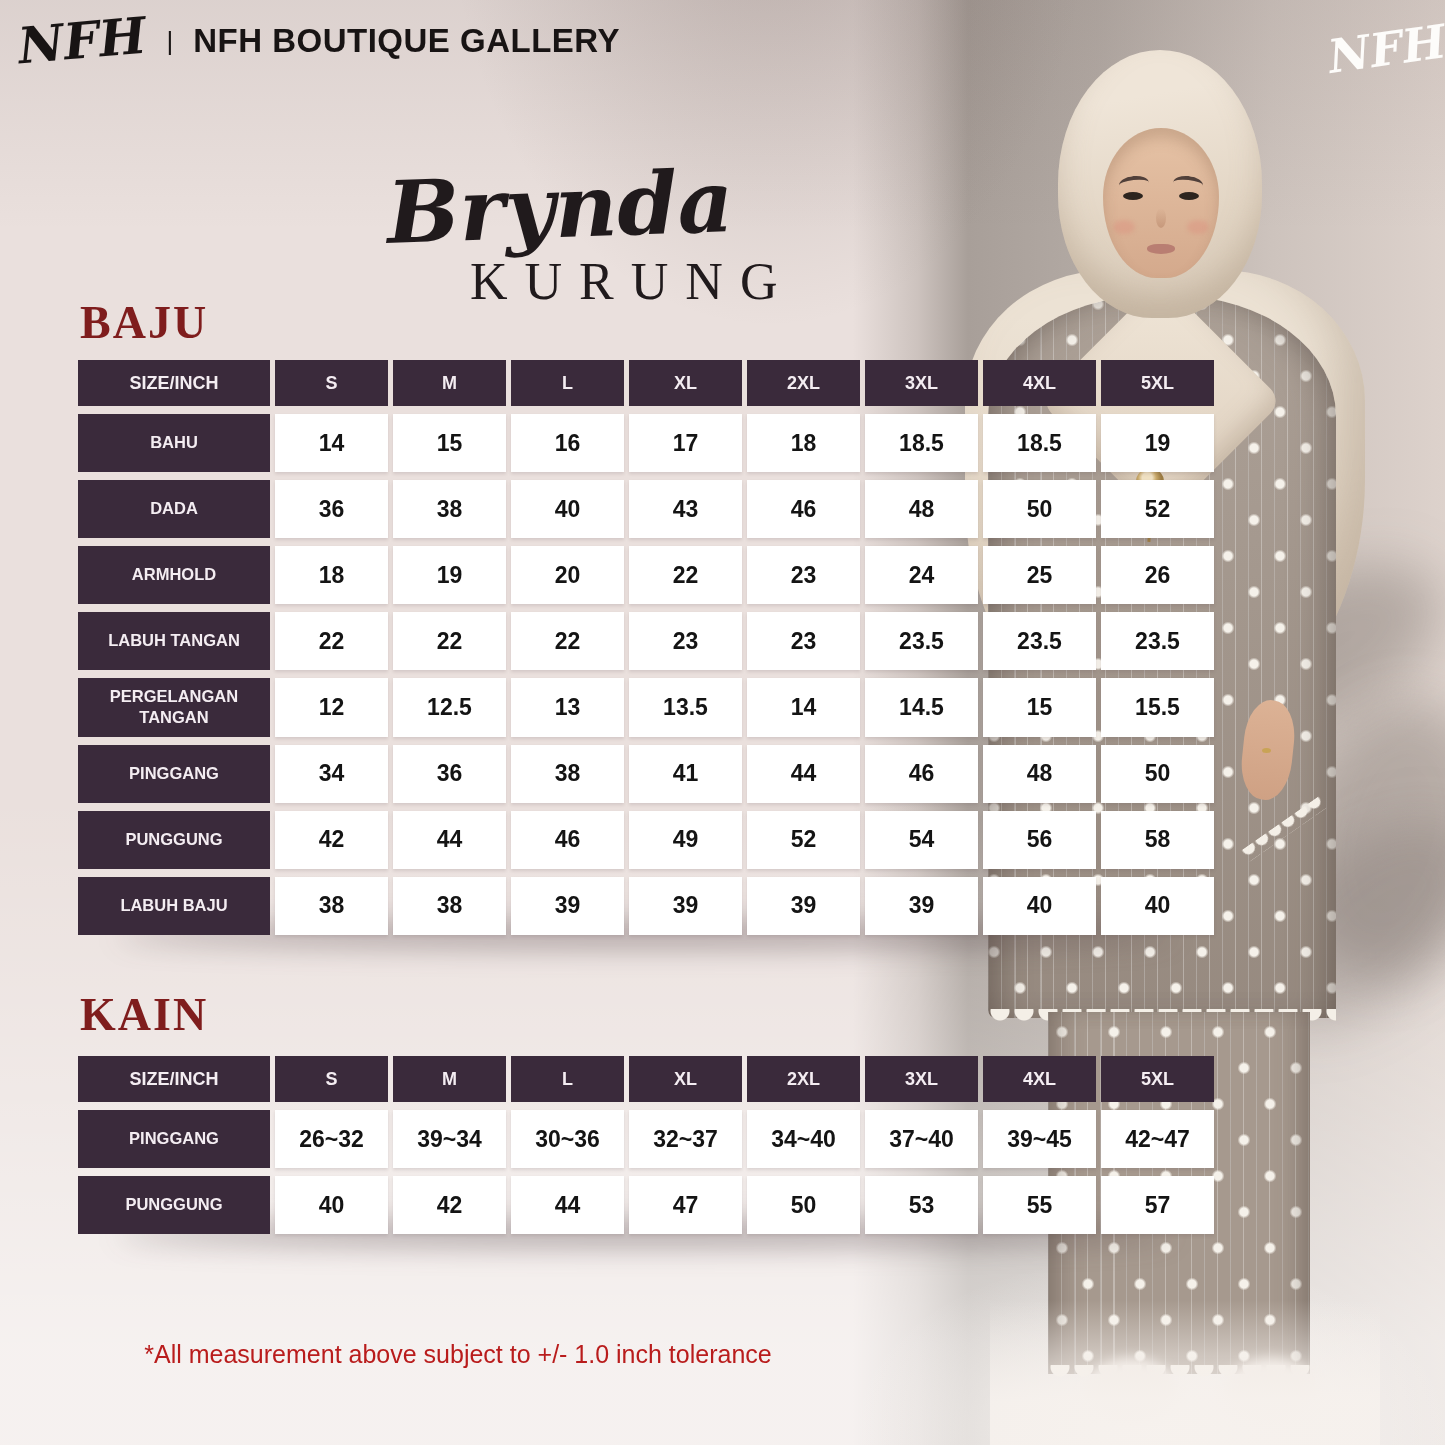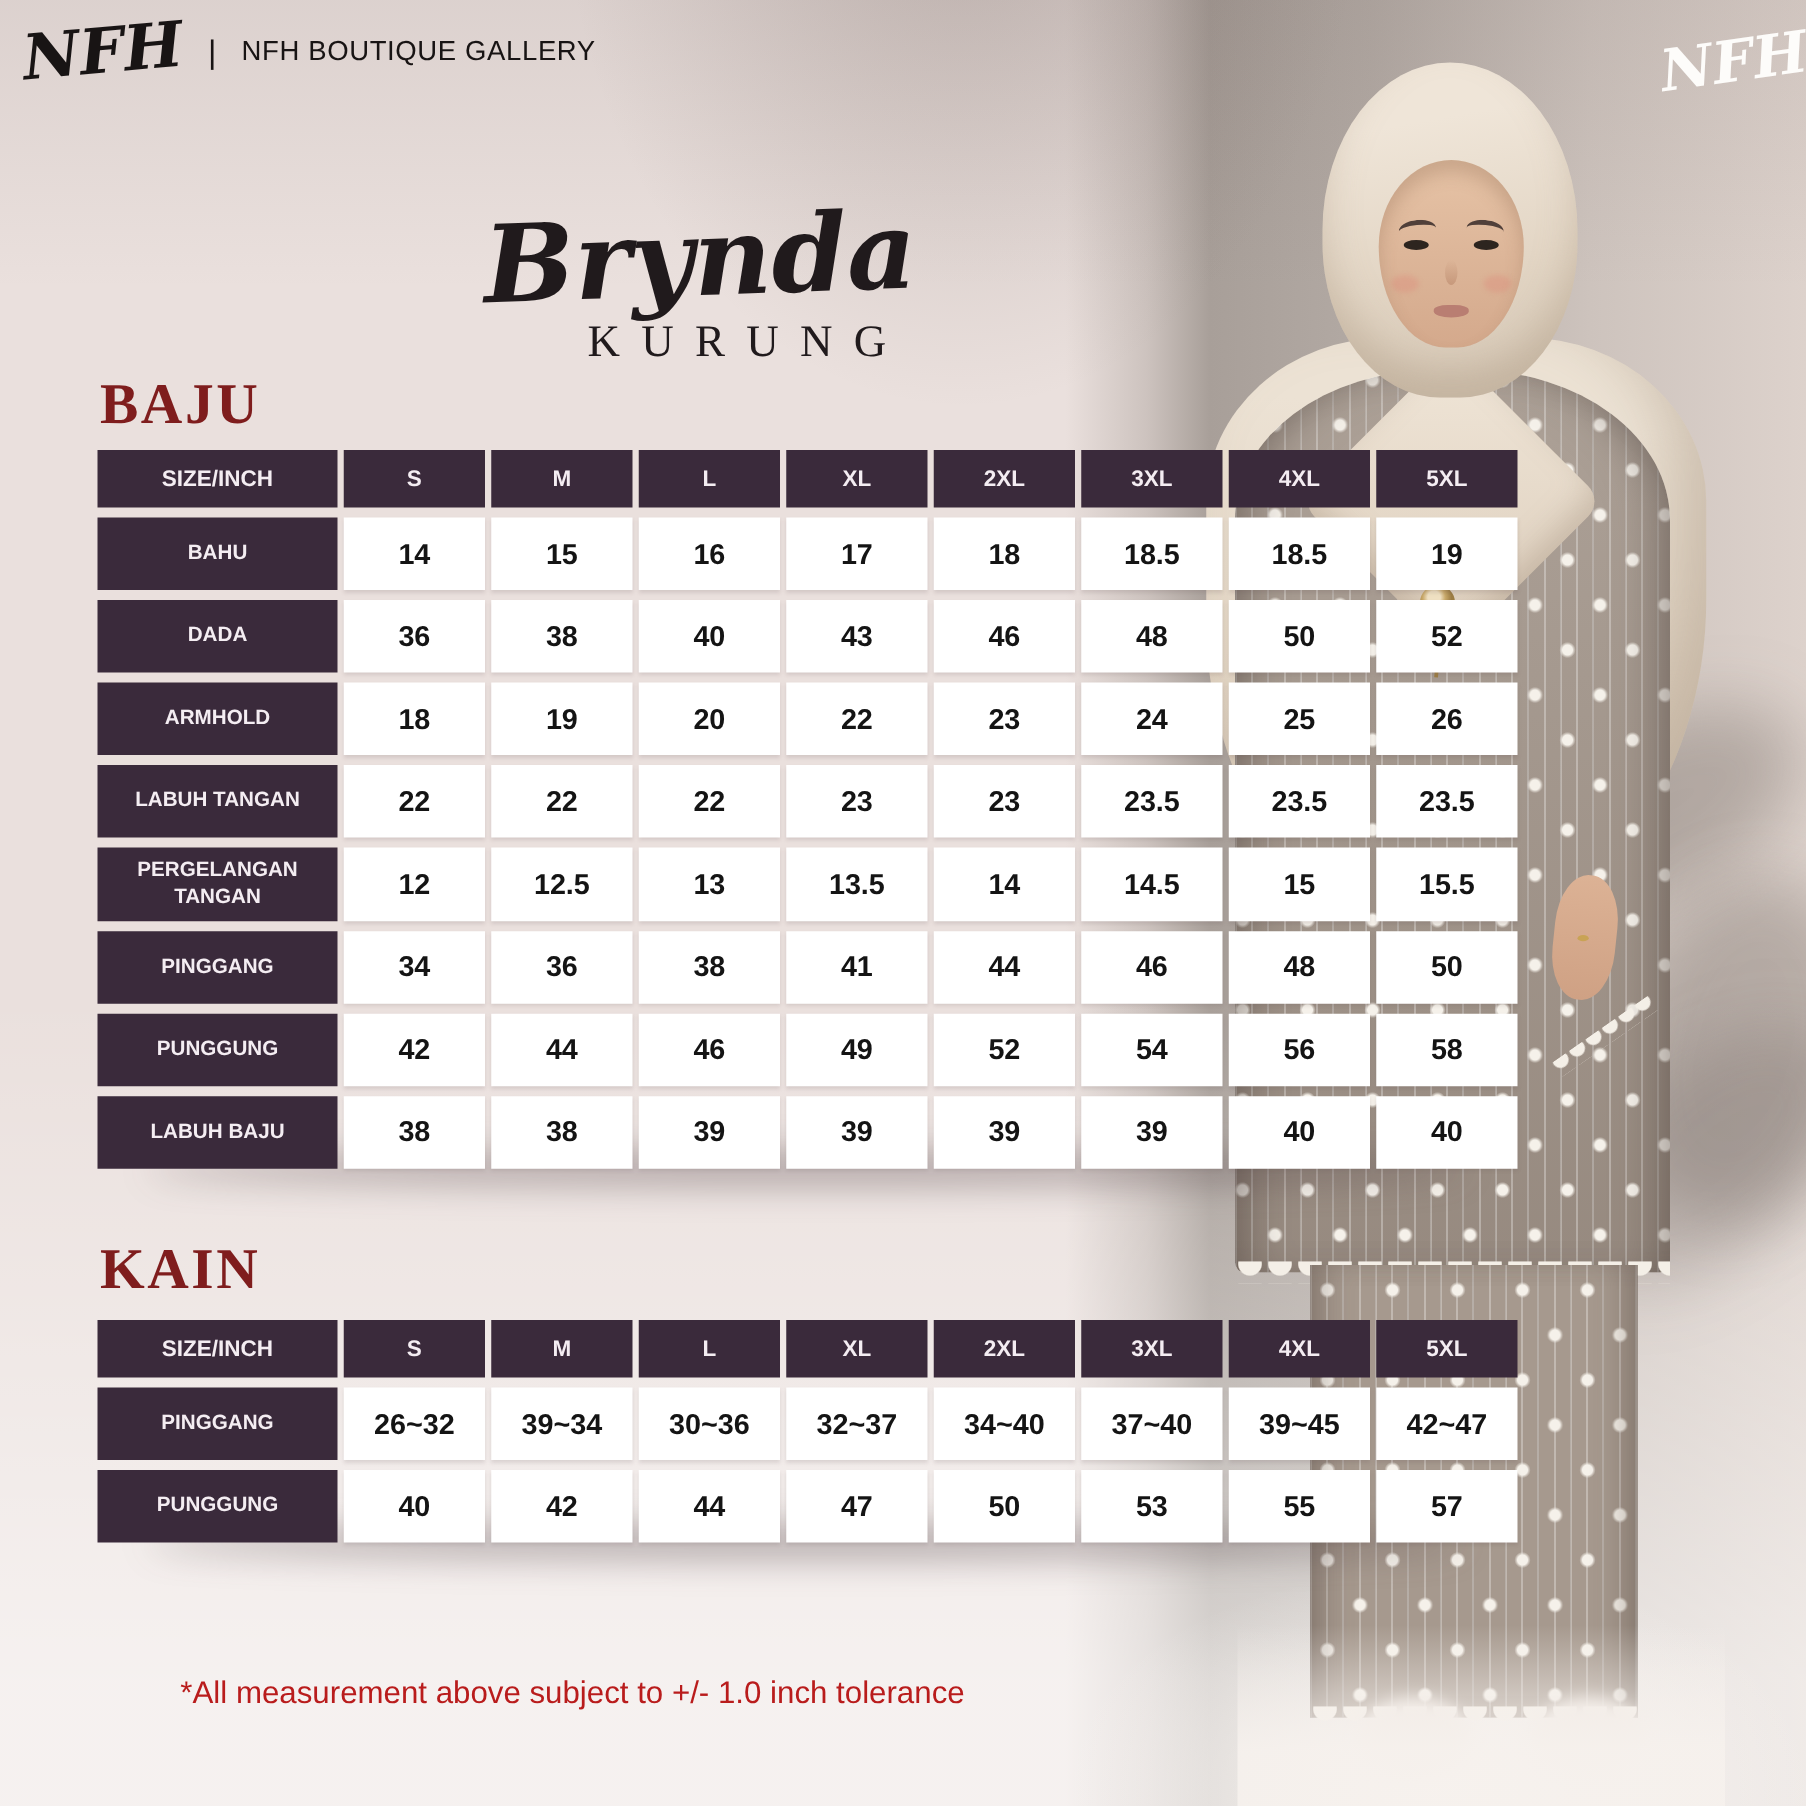--- a/index.html
+++ b/index.html
@@ -87,26 +87,26 @@
     background:linear-gradient(180deg, rgba(246,241,237,0), rgba(246,241,237,.92) 70%);}
   .nfh-right{position:absolute;left:1328px;top:22px;z-index:2;color:#fdfcfa;
     font-family:"DejaVu Serif",serif;font-style:italic;font-weight:700;font-size:46px;
     transform:rotate(-8deg);}
 
   
   .brand{position:absolute;top:16px;left:18px;display:flex;align-items:center;gap:20px;z-index:6;color:#181414;}
   .brand-logo{font-family:"DejaVu Serif",serif;font-style:italic;font-weight:700;font-size:50px;
     line-height:1;transform:rotate(-5deg);}
   .brand-sep{font-size:26px;font-weight:400;color:#181414;}
-  .brand-name{font-size:22px;font-weight:400;letter-spacing:.5px;}
+  .brand-name{font-size:33px;font-weight:700;letter-spacing:.5px;}
 
   .title{position:absolute;top:162px;left:320px;width:480px;z-index:6;color:#201a1c;}
   .title-script{font-family:"DejaVu Serif",serif;font-style:italic;font-weight:700;
     font-size:86px;line-height:1.05;text-align:center;transform:rotate(-2deg);}
-  .title-sub{font-family:"Liberation Serif",serif;font-size:36px;letter-spacing:17px;
+  .title-sub{font-family:"Liberation Serif",serif;font-size:52px;letter-spacing:17px;
     margin:0 0 0 150px;}
 
   .section-heading{position:absolute;left:80px;margin:0;z-index:6;color:#7f1d1d;
     font-family:"Liberation Serif",serif;font-weight:700;font-size:46px;letter-spacing:2px;}
   .heading-baju{top:296px;} .heading-kain{top:988px;text-align:center;}
 
   .tablewrap{position:absolute;left:73px;z-index:5;}
   .tablewrap-baju{top:352px;} .tablewrap-kain{top:1048px;}
   .tablewrap::after{content:"";position:absolute;left:4%;right:4%;bottom:-4px;height:24px;
     background:rgba(70,52,58,.40);filter:blur(14px);z-index:-1;border-radius:50%;}

